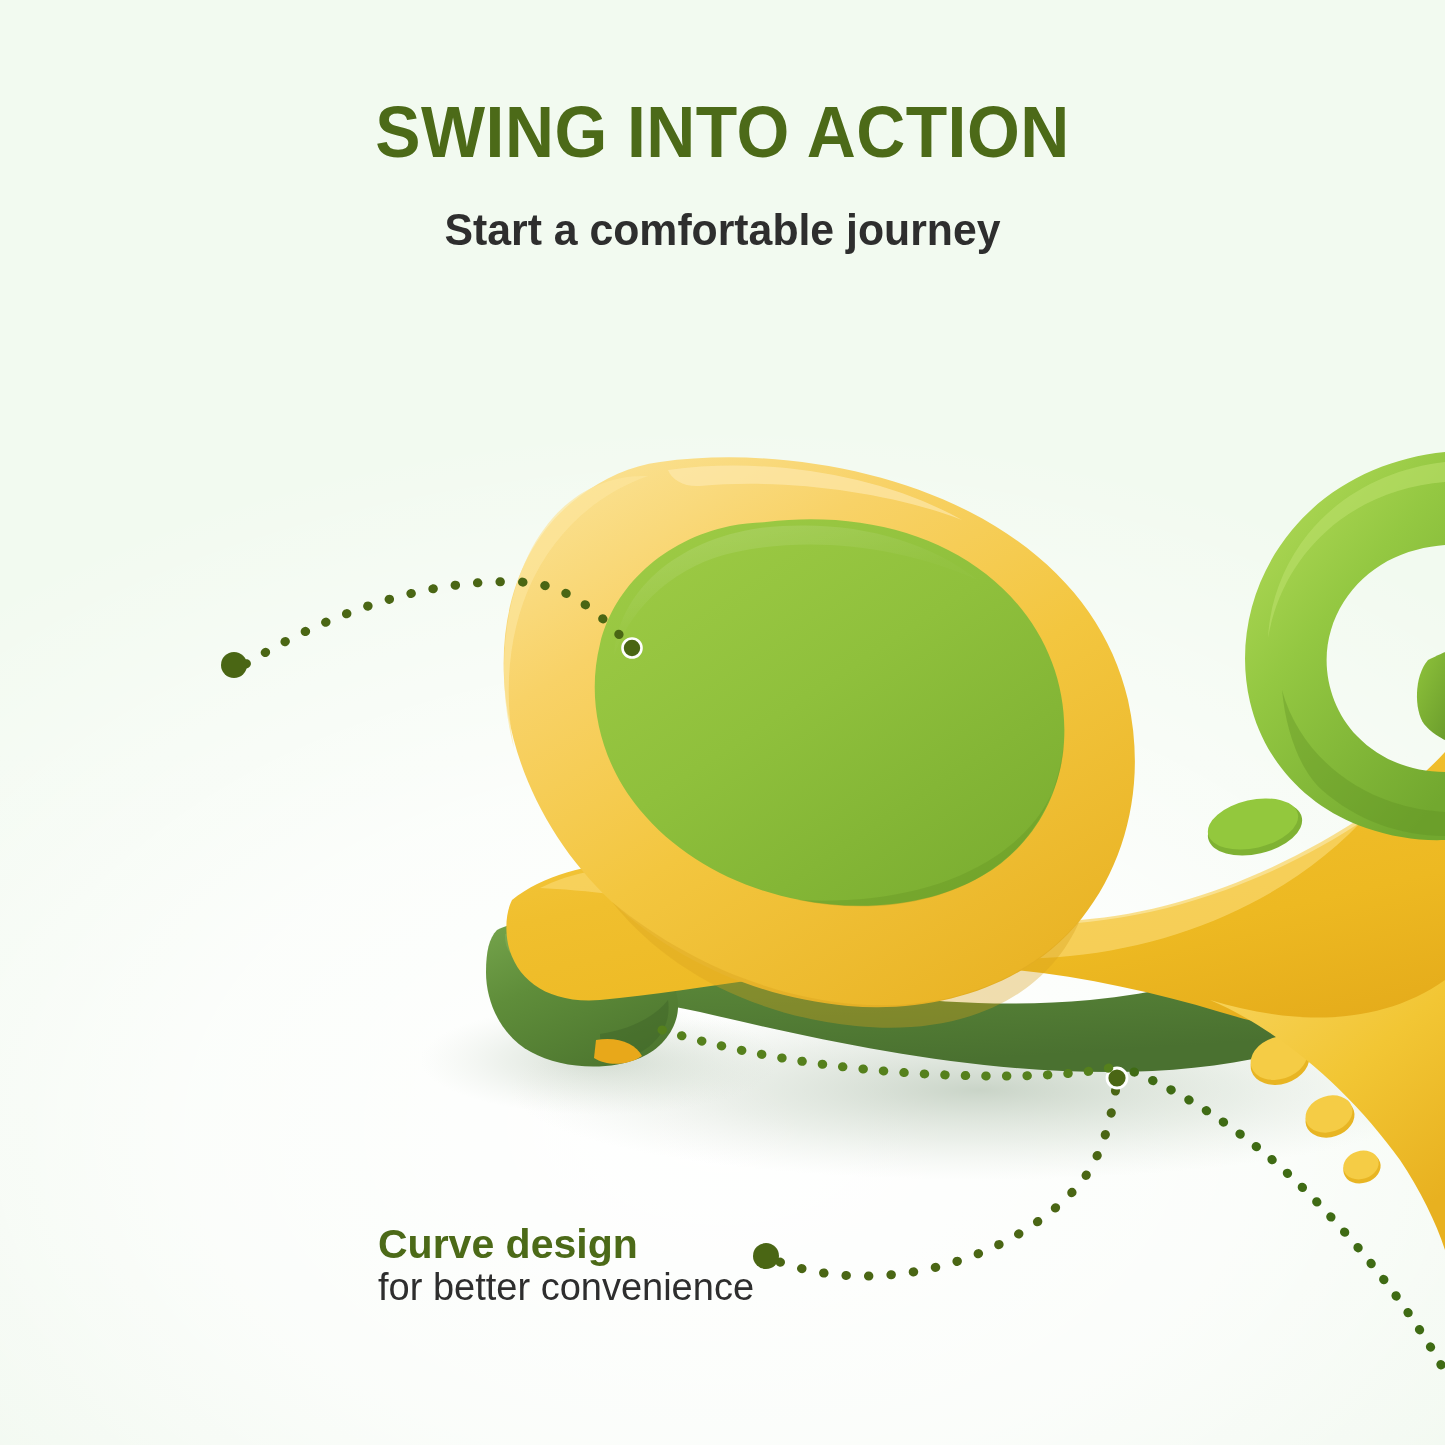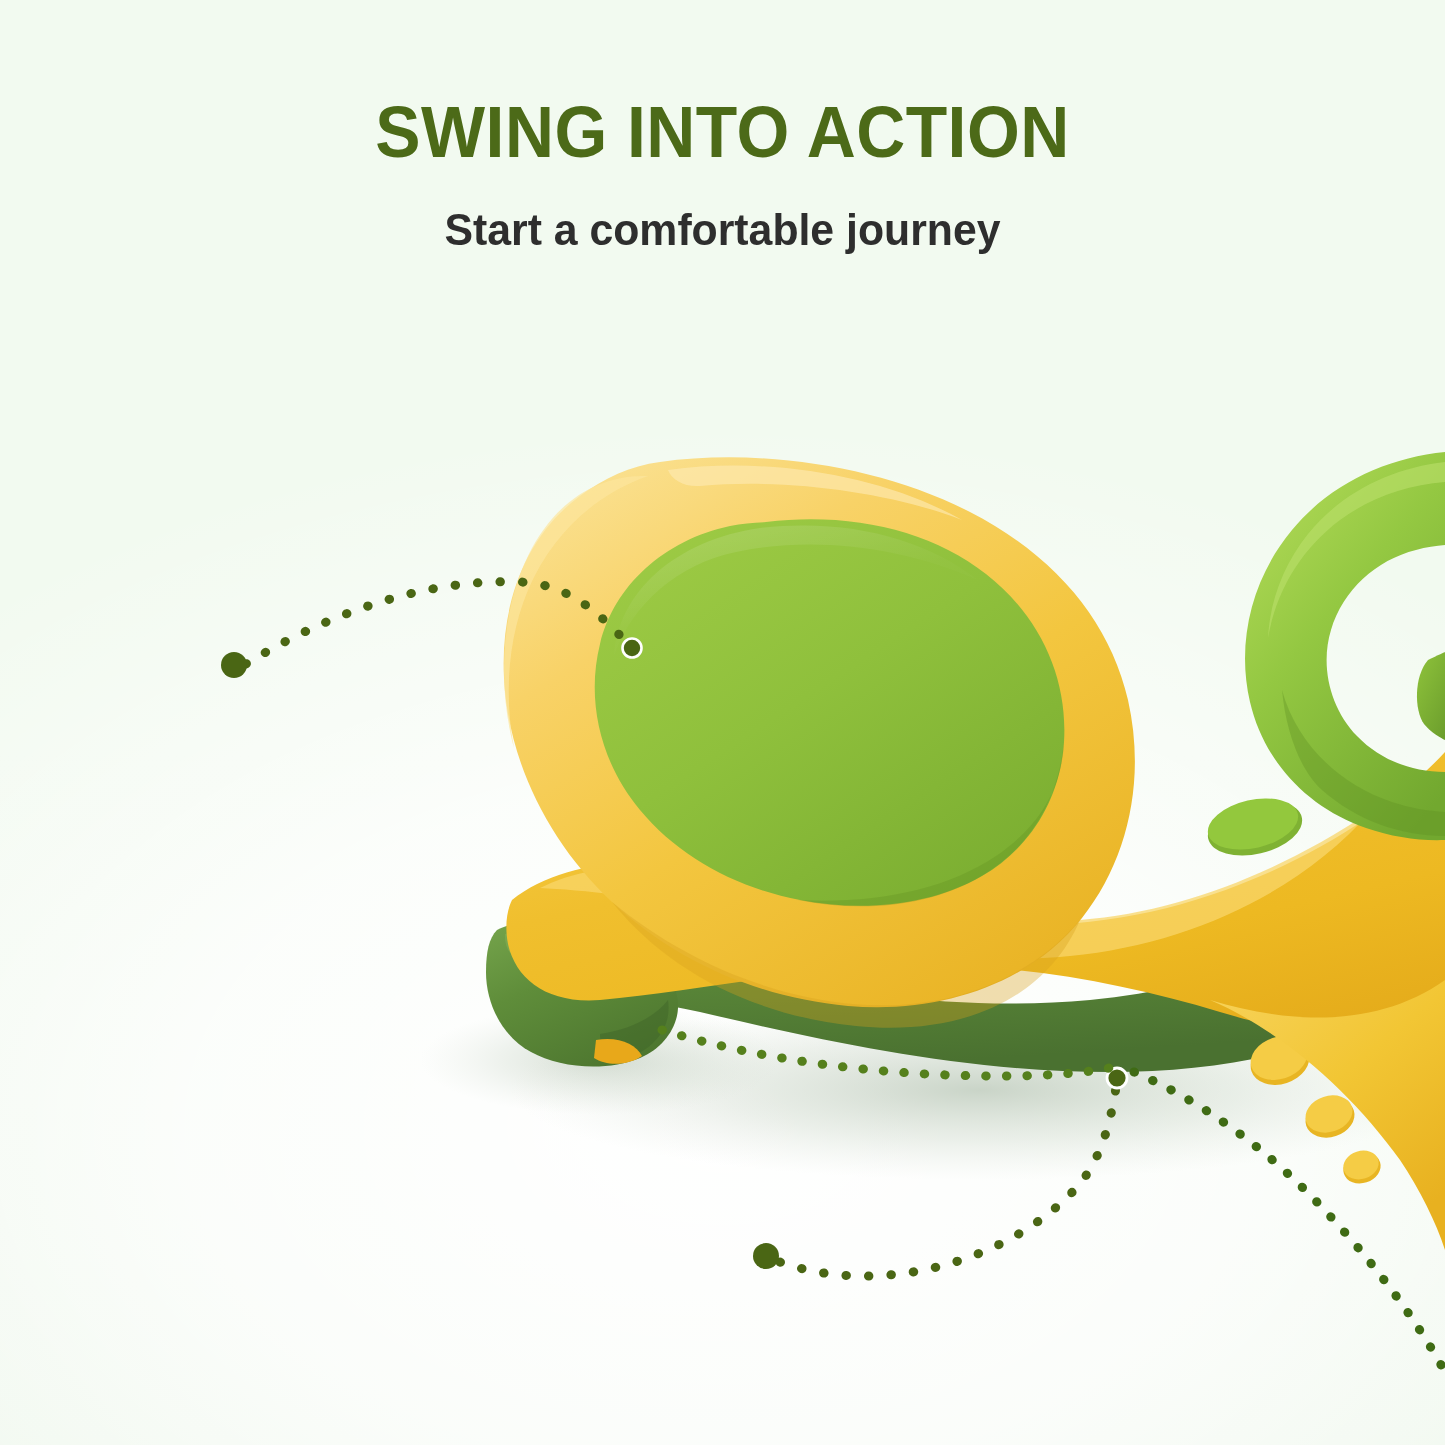--- a/index.html
+++ b/index.html
@@ -318,14 +318,18 @@
     <path d="M 1134 1072
              C 1200 1100, 1270 1150, 1330 1216
              C 1380 1270, 1420 1326, 1445 1372" fill="none" stroke="#3f6b14" stroke-width="9" stroke-linecap="round" stroke-dasharray="0.5 20"></path>
   </svg>
 
   <div class="headline">SWING INTO ACTION</div>
 
   <div class="subhead">Start a comfortable journey</div>
 
 
+  <div class="callout txt-layer" id="callout-curve">
+    <div class="c-title">Curve design</div>
+    <div class="c-sub">for better convenience</div>
+  </div>
 
 </div>
 
 </body></html>

